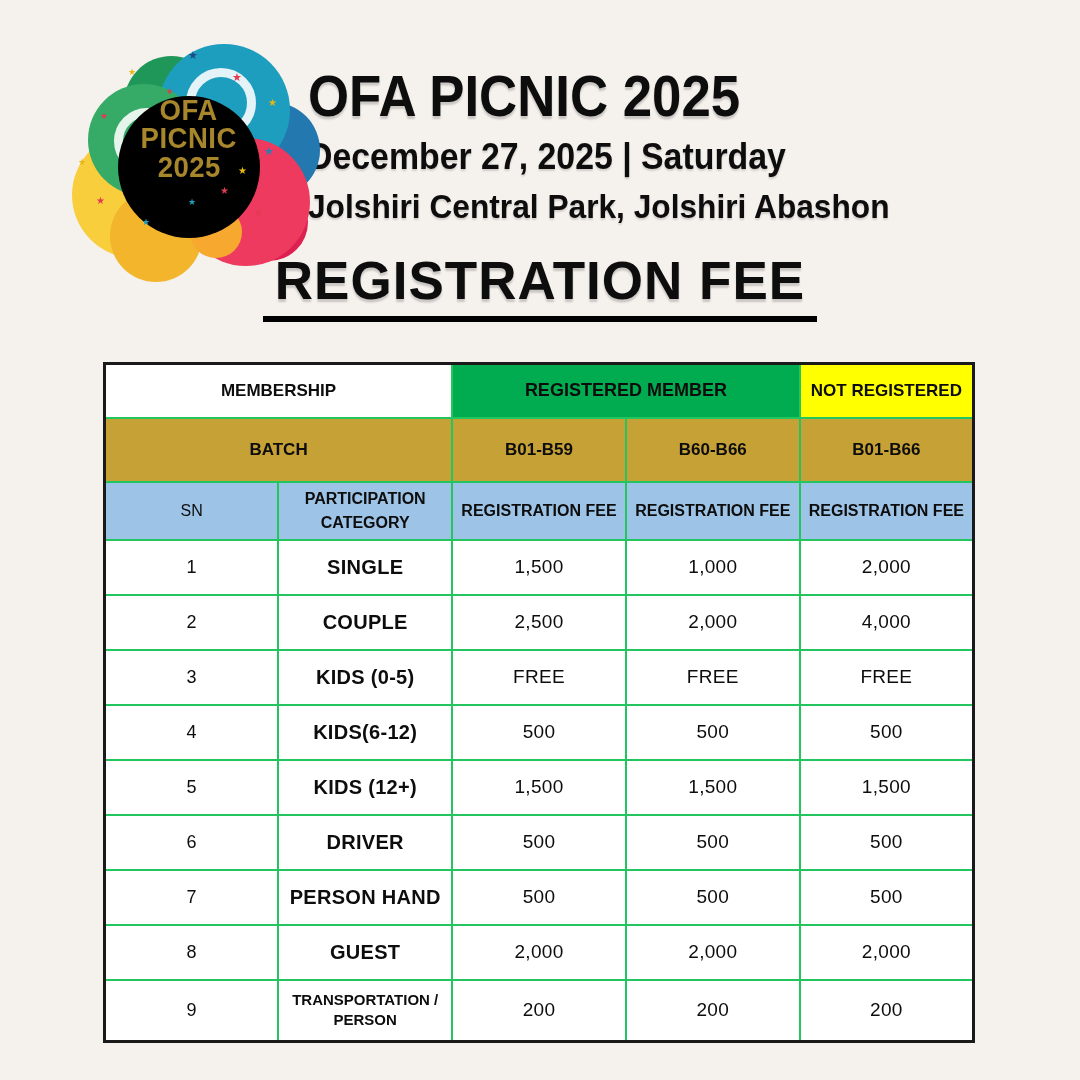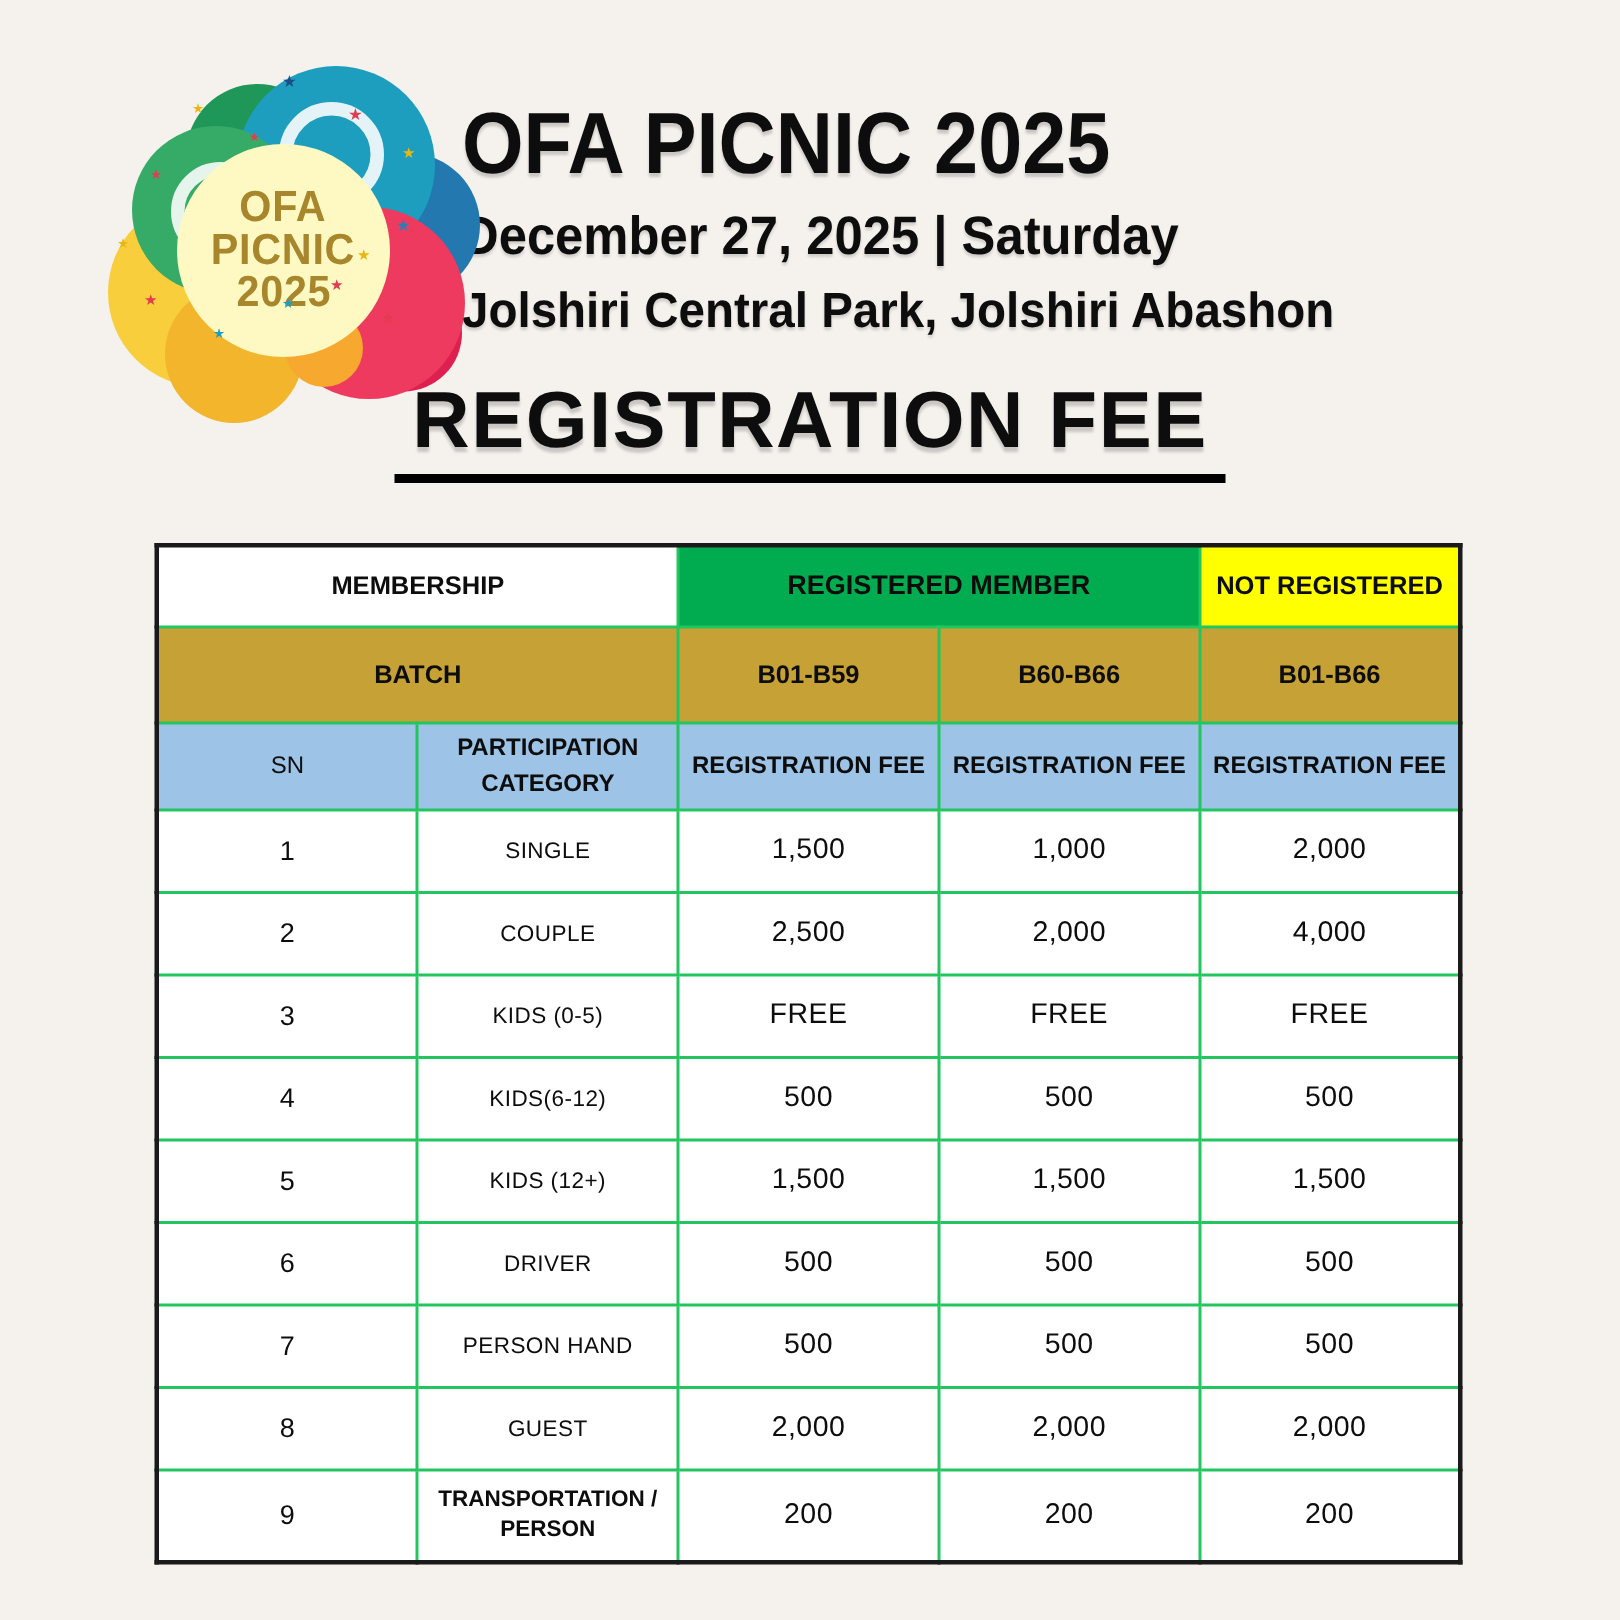--- a/index.html
+++ b/index.html
@@ -22,22 +22,22 @@
   .c-yellow     { left:0px;  top:92px; width:126px;height:126px;background:#F8CE3D; z-index:2; }
   .c-amber      { left:38px; top:150px;width:92px; height:92px; background:#F2B52B; z-index:3; }
   .c-red        { left:110px;top:98px; width:128px;height:128px;background:#EE3A5E; z-index:3; }
   .c-crimson    { left:158px;top:143px;width:78px; height:78px; background:#DE2050; z-index:2; }
   .c-orange     { left:118px;top:166px;width:52px; height:52px; background:#F6A82F; z-index:4; }
   .ring { position:absolute; border-radius:50%; border:9px solid rgba(255,255,255,0.88); }
   .ring-teal  { left:28px; top:24px; width:52px; height:52px; }
   .ring-green { left:26px; top:24px; width:48px; height:48px; }
   .c-white {
     left:46px; top:56px; width:142px; height:142px;
-    background:#fef9c3; z-index:5;
-    display:flex; flex-direction:column; align-items:center; justify-content:center;
+    background:#000000; z-index:5;
+    display:flex; flex-direction:column; align-items:center; 
   }
   .logo-text {
     color:#A8862C; font-weight:700; font-size:29px; line-height:0.98;
     letter-spacing:0.5px; text-align:center; transform:scaleX(0.95);
   }
   .star { position:absolute; z-index:6; font-size:11px; line-height:1; }
 
   
   .header { position:absolute; left:308px; top:62px; }
   .title {
@@ -83,21 +83,21 @@
   .data-row:last-child { height:62px; }
 
   .cell-white  { background:#FFFFFF; font-weight:700; font-size:17px; }
   .cell-green  { background:#00AC4F; font-weight:700; font-size:18px; }
   .cell-yellow { background:#FFFF00; font-weight:700; font-size:17px; }
   .r2 td       { background:#C6A136; font-weight:700; font-size:17px; }
   .r3 td       { background:#9DC3E6; font-weight:700; font-size:16px; line-height:1.45; }
   .r3 td.sn-head { font-weight:400; }
   .data-row td { background:#FFFFFF; font-size:19px; font-weight:400; letter-spacing:0.3px; }
   .data-row td.sn-cell { font-size:18px; }
-  .data-row td.cat-cell { font-size:15px; }
+  .data-row td.cat-cell { font-size:20px;font-weight:bold; }
   .data-row:last-child td.cat-cell { font-weight:700; font-size:15px; line-height:1.35; letter-spacing:0; }
 </style>
 </head>
 <body>
 
 <div class="page">
 
   <div class="logo">
     <div class="c c-green-dark"></div>
     <div class="c c-teal">

